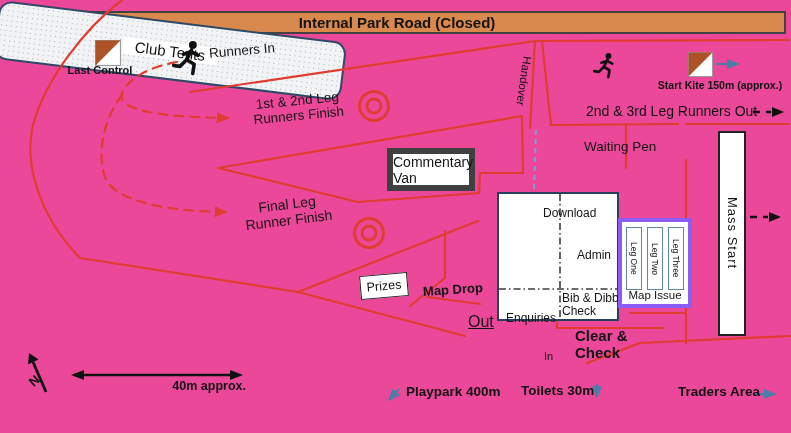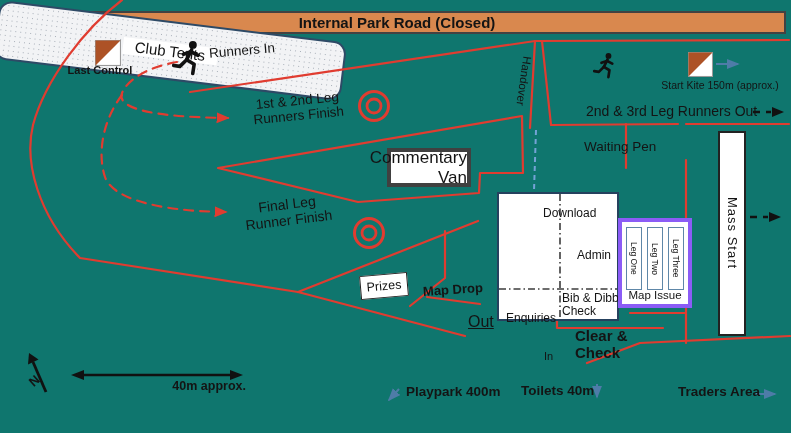--- a/index.html
+++ b/index.html
@@ -1,27 +1,27 @@
 <!DOCTYPE html>
 <html><head>
 <meta charset="utf-8">
 <style>
   html,body{margin:0;padding:0;background:#fff;}
-  #stage{position:relative;width:791px;height:433px;background:#0f766e;overflow:hidden;
+  #stage{position:relative;width:791px;height:433px;background:#ec4899;overflow:hidden;
          font-family:"Liberation Sans",sans-serif;color:#141414;}
   .lbl{position:absolute;white-space:nowrap;color:#141414;line-height:1.12;}
   .center{text-align:center;}
   #banner{position:absolute;left:8px;top:11px;width:774px;height:19px;background:#D9884E;
           border:2px solid #424242;display:flex;align-items:center;justify-content:center;
           font-size:15px;font-weight:600;}
   #svgLayer{position:absolute;left:0;top:0;z-index:5;}
   .box{position:absolute;background:#fff;z-index:10;}
-  #commentaryVan{left:387px;top:148px;width:76px;height:31px;border:4px solid #404040;
-                 display:flex;flex-direction:column;align-items:flex-end;justify-content:center;
-                 font-size:17px;}
+  #commentaryVan{left:387px;top:148px;width:76px;height:31px;border:6px solid #404040;
+                 display:flex;flex-direction:column;align-items:flex-start;justify-content:center;
+                 font-size:14px;}
   #massStart{left:718px;top:131px;width:24px;height:201px;border:2px solid #222;
              display:flex;align-items:center;justify-content:center;}
   #massStart span{writing-mode:vertical-rl;font-size:13px;letter-spacing:1px;}
   #adminBox{left:497px;top:192px;width:118px;height:125px;border:2px solid #25415E;}
   #adminBox .lbl{font-size:12px;}
   #mapIssueBox{left:618px;top:218px;width:66px;height:82px;border:4px solid #8b5cf6;}
   .legBox{position:absolute;top:5px;width:14px;height:61px;border:1.5px solid #5E87A8;
           display:flex;align-items:center;justify-content:center;background:#fff;}
   .legBox span{writing-mode:vertical-rl;font-size:8.5px;}
   #prizes{left:360px;top:274px;width:46px;height:22px;border:1.5px solid #222;
@@ -140,21 +140,21 @@
 
   <div class="lbl z10" style="left:209px;top:43px;font-size:13.5px;transform:rotate(-5deg);">Runners In</div>
 
   <div class="lbl center two z10" style="left:243px;top:93px;width:110px;font-size:13.5px;transform:rotate(-5.5deg);">
     <span>1st &amp; 2nd Leg</span>
     <span>Runners Finish</span>
   </div>
 
   <div class="lbl vtext z10" style="left:517px;top:56px;font-size:11.5px;transform:rotate(8deg);">Handover</div>
 
-  <div class="lbl center z10" style="left:655px;top:80px;width:130px;font-size:10.5px;font-weight:400;">Start Kite 150m (approx.)</div>
+  <div class="lbl center z10" style="left:655px;top:80px;width:130px;font-size:10.5px;font-weight:700;">Start Kite 150m (approx.)</div>
 
   <div class="lbl z10" style="left:572px;top:104px;font-size:14px;font-weight:500;margin-left:14px;">2nd &amp; 3rd Leg Runners Out</div>
 
   <div class="lbl z10" style="left:584px;top:139px;font-size:13.5px;">Waiting Pen</div>
 
   <div id="commentaryVan" class="box">
     <span>Commentary</span>
     <span>Van</span>
   </div>
 
@@ -208,17 +208,17 @@
     <span>Clear &amp;</span>
     <span>Check</span>
   </div>
 
   <div class="lbl center z10" style="left:68px;top:379px;width:178px;font-size:12.5px;font-weight:600;text-align:right;">40m approx.</div>
 
   <div class="lbl z10" style="left:30px;top:374px;font-size:13px;font-weight:700;transform:rotate(-42deg);">N</div>
 
   <div class="lbl z10" style="left:406px;top:384px;font-size:13.5px;font-weight:600;">Playpark 400m</div>
 
-  <div class="lbl z10" style="left:521px;top:383px;font-size:13.5px;font-weight:600;">Toilets 40m</div>
+  <div class="lbl z10" style="left:521px;top:383px;font-size:13.5px;font-weight:600;">Toilets 30m</div>
 
   <div class="lbl z10" style="left:678px;top:384px;font-size:13.5px;font-weight:600;">Traders Area</div>
 
 </div>
 
 </body></html>

